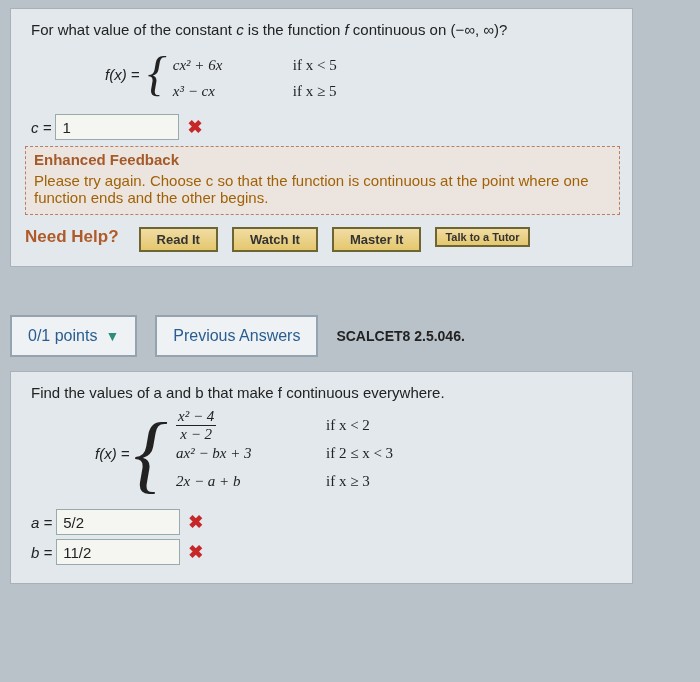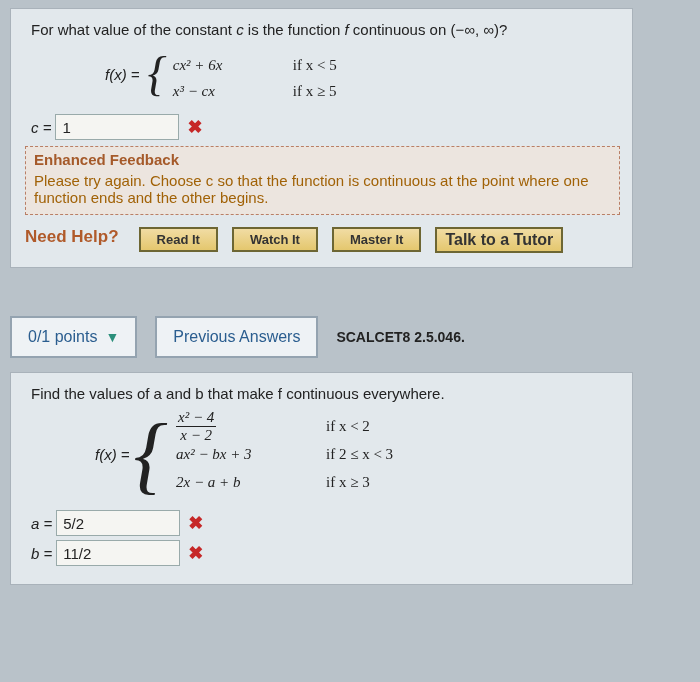--- a/index.html
+++ b/index.html
@@ -61,21 +61,21 @@
   .need-help-label { color: #b05a2a; font-weight: bold; font-size: 17px; margin-right: 6px; }
   .cta-btn {
     border: 2px solid #6d6633;
     background: linear-gradient(#f1dca3, #e4c76e);
     padding: 3px 16px;
     font-size: 13px;
     font-weight: bold;
     color: #333;
     cursor: pointer;
   }
-  .cta-btn.small { padding: 2px 8px; font-size: 16px; }
+  .cta-btn.small { padding: 2px 8px; font-size: 11px; }
   .header-row {
     display: flex; align-items: center; gap: 18px;
     margin: 48px 0 0 10px;
   }
   .pts-btn, .prev-btn {
     background: #eef2f5;
     border: 2px solid #94a3b0;
     padding: 10px 16px;
     font-size: 16px;
     color: #2a5d8f;

